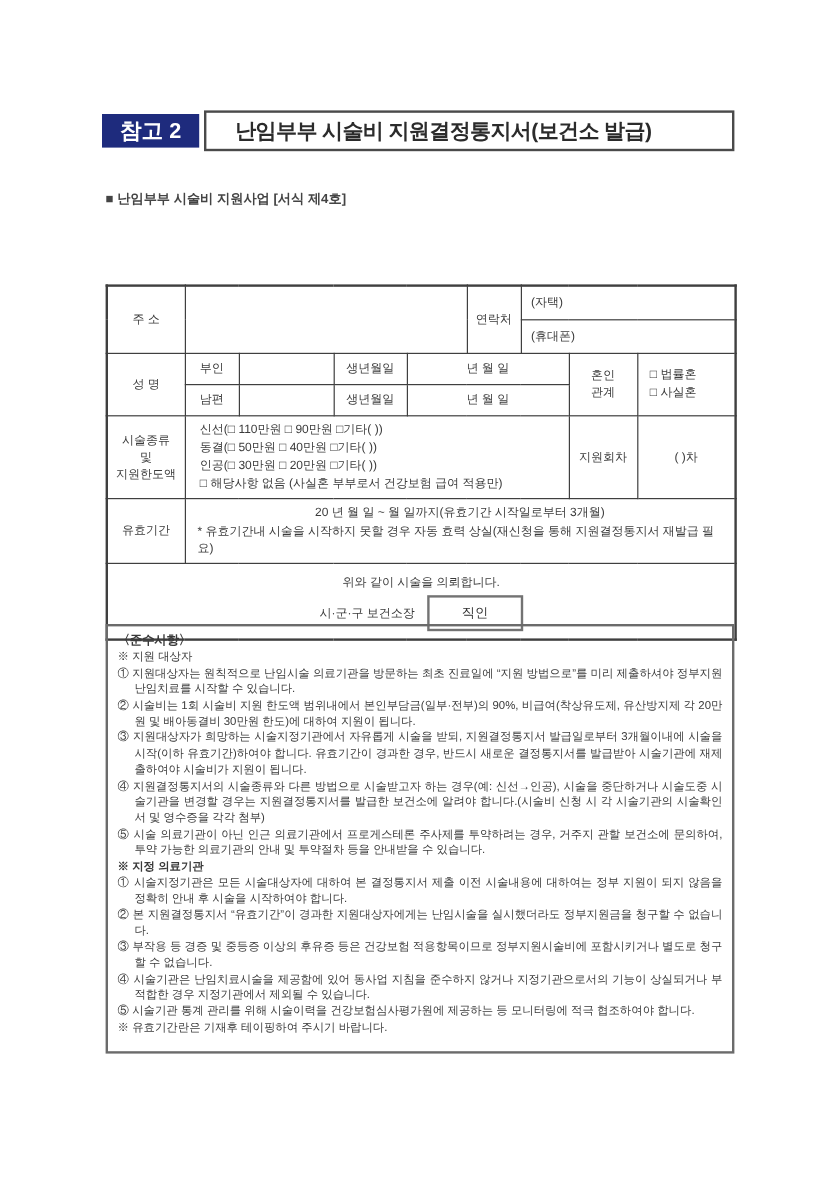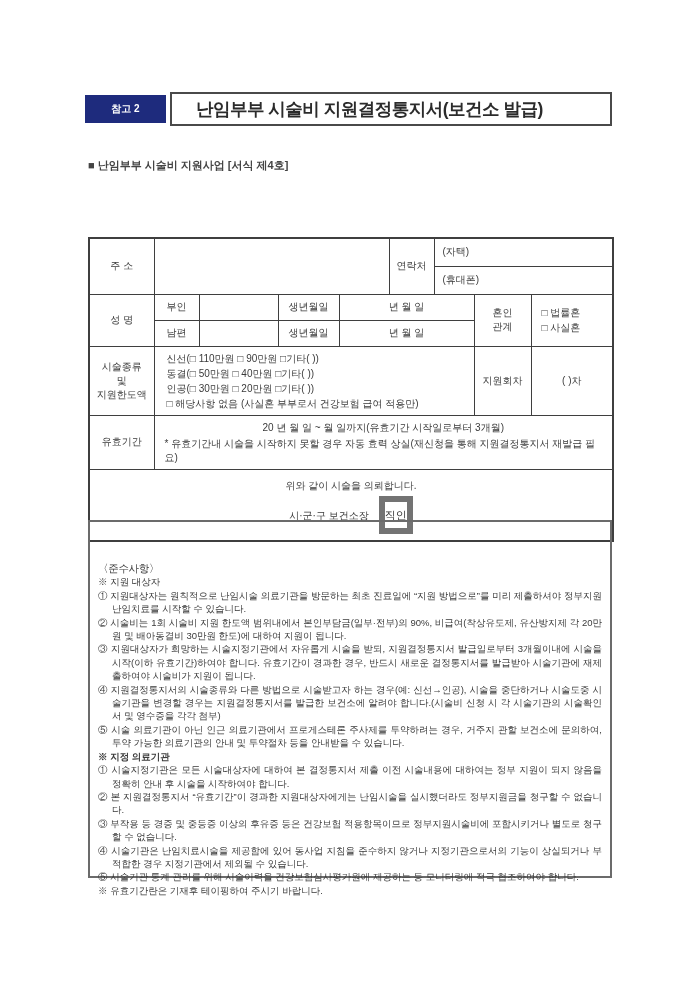--- a/index.html
+++ b/index.html
@@ -1,21 +1,21 @@
 <!DOCTYPE html>
 <html><head>
 <meta charset="utf-8">
 <style>
   * { box-sizing: border-box; margin: 0; padding: 0; }
   body { background: #ffffff; font-family: "Liberation Sans", sans-serif; color: #3a3a3a; }
   .page { position: relative; width: 700px; height: 990px; background: #ffffff; overflow: hidden; }
 
   
   .hdr { position: absolute; left: 85px; top: 92px; width: 527px; display: flex; align-items: center; }
-  .ref-box { background: #1e2b7d; color: #ffffff; font-weight: bold; font-size: 10px;
+  .ref-box { background: #1e2b7d; color: #ffffff; font-weight: bold; font-size: 18px;
              width: 81px; height: 28px; display: flex; align-items: center; justify-content: center; }
   .title-box { border: 2px solid #4a4a4a; height: 34px; flex: 1; margin-left: 4px;
                display: flex; align-items: center; padding-left: 24px;
                font-size: 17.5px; font-weight: bold; color: #2b2b2b; letter-spacing: -0.5px; }
 
   .subtitle { position: absolute; left: 88px; top: 158px; font-size: 11px; color: #444; font-weight: 600; }
 
   
   .form-head { position: absolute; left: 88px; top: 183px; width: 524px; height: 52px; }
   .issue-date-label { position: absolute; right: 2px; top: 2px; font-size: 9px; }
@@ -30,29 +30,29 @@
   table.main td { border: 1px solid #3f3f3f; font-size: 10px; vertical-align: middle;
                   color: #3a3a3a; overflow: hidden; }
   table.main { border: 2px solid #3f3f3f; }
   td.c { text-align: center; }
   td.l { text-align: left; padding-left: 8px; }
   .preline { white-space: pre-line; }
   .proc-lines { padding: 4px 0 4px 12px; line-height: 15px; }
   .validity-l1 { text-align: center; line-height: 15px; padding-top: 4px; }
   .validity-l2 { text-align: left; padding: 2px 4px 4px 10px; line-height: 14px; }
   .request-cell { text-align: center; padding: 6px 0; line-height: 20px; }
-  .seal-box { display: inline-block; border: 6px solid #737373; padding: 3px 0;
+  .seal-box { display: inline-block; border: 2px solid #737373; padding: 3px 27px;
               font-size: 11px; margin-left: 10px; color: #2f2f2f; }
   .marriage-opts { line-height: 15px; padding-left: 10px; }
 
   
   .notice { position: absolute; left: 88px; top: 520px; width: 524px; height: 358px;
             border: 2px solid #6b6b6b; padding: 6px 8px 4px 8px; font-size: 9.5px;
             line-height: 13.4px; color: #3a3a3a; }
-  .notice .n-title { font-weight: normal; font-size: 10.5px; letter-spacing: -0.3px; margin-top: 34px; }
+  .notice .n-title { font-weight: bold; font-size: 10.5px; letter-spacing: -0.3px; }
   .notice .n-sec { }
   .notice .n-sec-bold { font-weight: bold; }
   .notice .n-item { padding-left: 14px; text-indent: -14px; text-align: justify; }
   .hl { background: #5b9bd5; color: #1f4e79; }
 </style>
 </head>
 <body>
 
 <div class="page">
 

